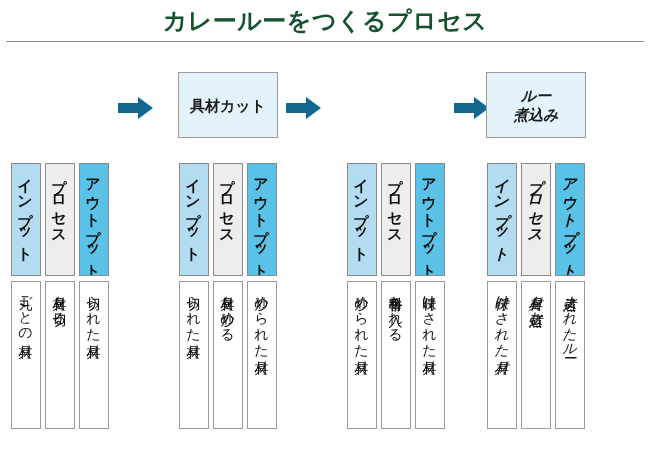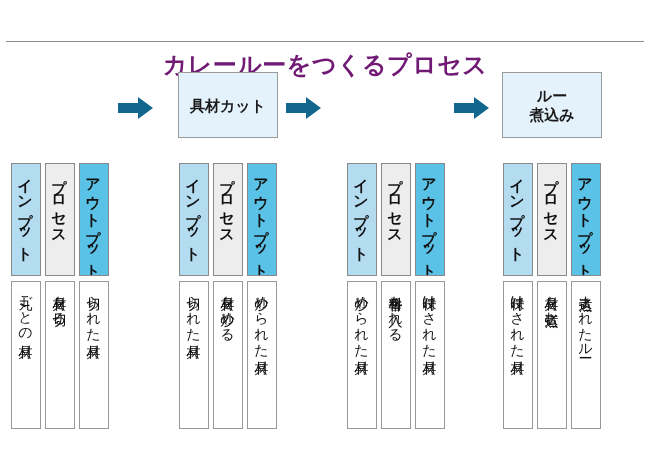--- a/index.html
+++ b/index.html
@@ -20,46 +20,45 @@
 
   
   .title {
     position: absolute;
     left: 0;
     top: 6px;
     width: 650px;
     text-align: center;
     font-size: 24px;
     font-weight: bold;
-    color: #701a75;
+    color: #14532d;
     letter-spacing: 0.5px;
     line-height: 30px;
     white-space: nowrap;
-    margin-top: 44px;
   }
   .title-rule {
     position: absolute;
     left: 6px;
     top: 41px;
     width: 638px;
     height: 0;
     border-top: 1px solid #8c8c8c;
   }
 
   
   .column {
     position: absolute;
     top: 66px;
     width: 104px;
     height: 375px;
   }
   .col-0 { left: 8px; }
   .col-1 { left: 176px; }
   .col-2 { left: 344px; }
-  .col-3 { left: 500px; }
+  .col-3 { left: 484px; font-style: italic; }
 
   
   .step-box {
     position: absolute;
     left: 2px;
     top: 6px;
     width: 100px;
     height: 66px;
     background: #e3f2fb;
     border: 1px solid #9a9a9a;

